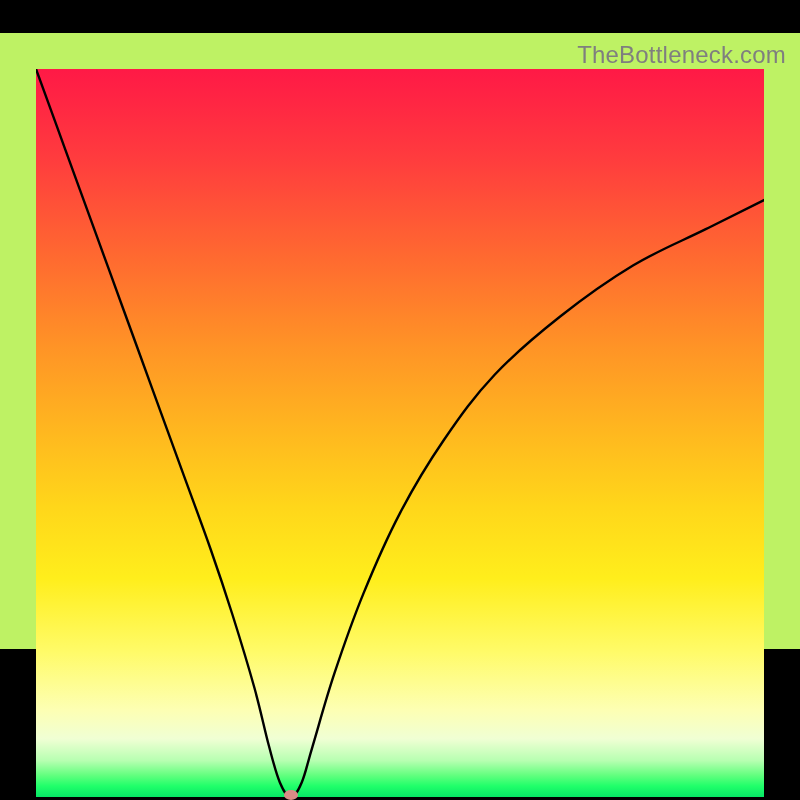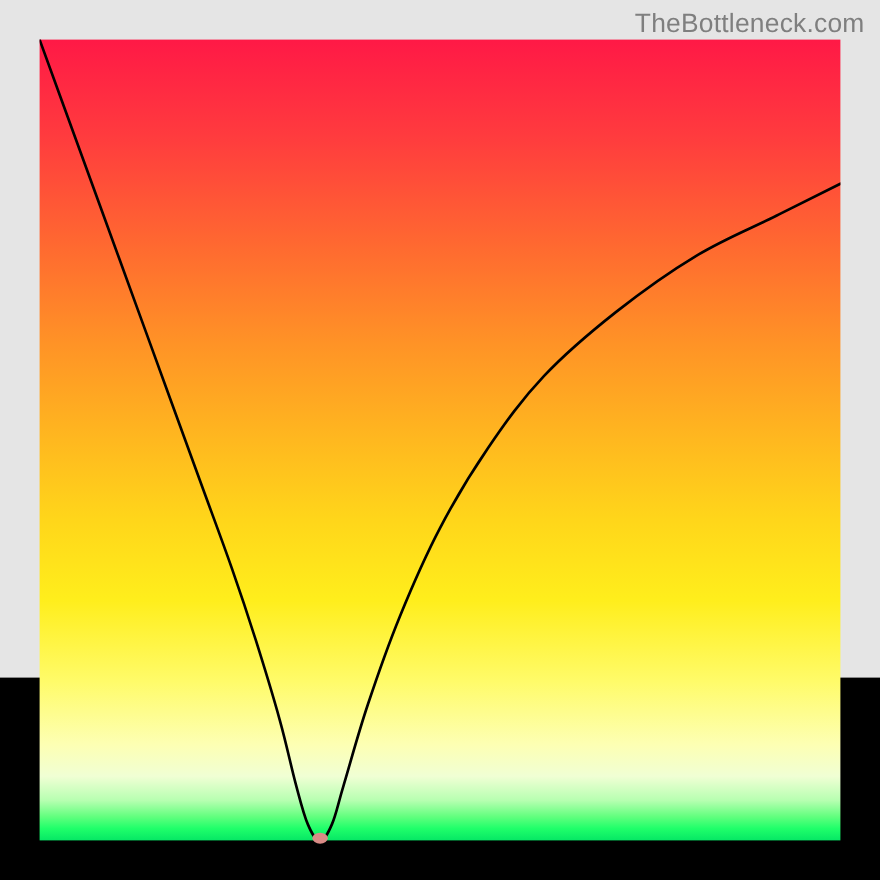--- a/index.html
+++ b/index.html
@@ -8,21 +8,22 @@
     width: 800px;
     height: 800px;
     overflow: hidden;
     background: #000;
     font-family: Arial, Helvetica, sans-serif;
   }
   .frame {
     position: relative;
     width: 800px;
     height: 616px;
-    background: #e5e5e5;
+    background: #bef264;
+    margin-top: 33px;
   }
   .plot-area {
     position: absolute;
     left: 36px;
     top: 36px;
     width: 728px;
     height: 728px;
     
     background: linear-gradient(to bottom,
       #ff1946 0%,

